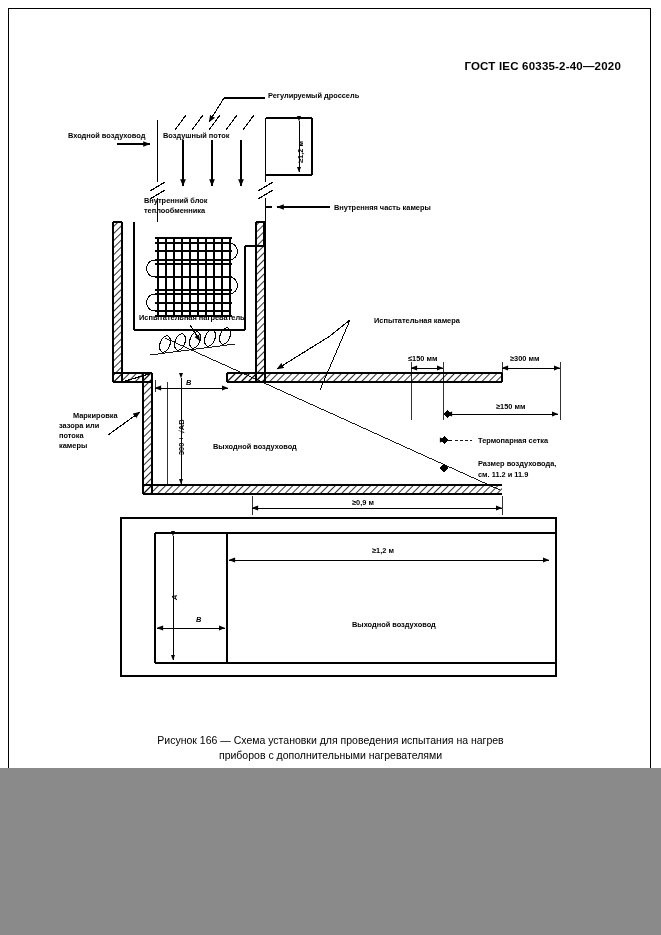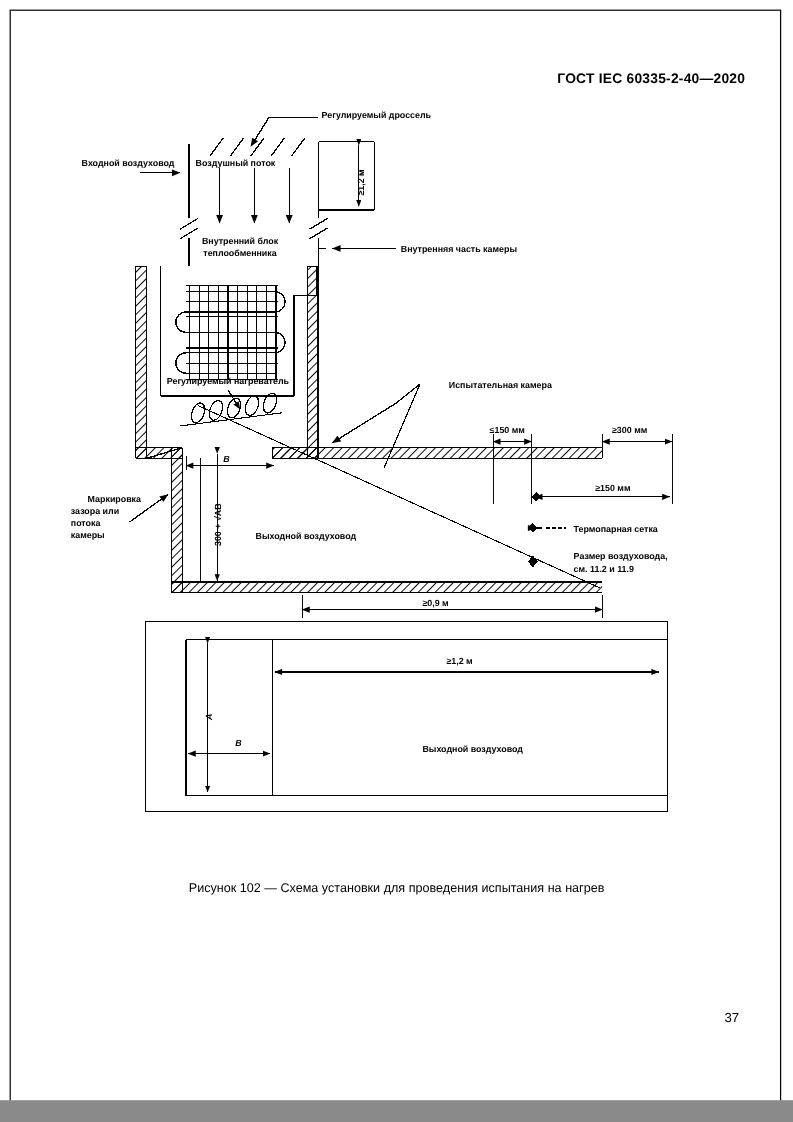--- a/index.html
+++ b/index.html
@@ -1,20 +1,20 @@
 <!DOCTYPE html>
 <html><head>
 <meta charset="utf-8">
 <title>GOST IEC 60335-2-40-2020 p37</title>
 <style>
   html,body{margin:0;padding:0;background:#8a8a8a;}
   body{font-family:"Liberation Sans", sans-serif;}
   .page{
     position:relative;
-    width:661px;height:917px;
+    width:661px;height:768px;
     background:#ffffff;
     margin:0 auto;
     overflow:hidden;
     box-sizing:border-box;
   }
   .page-border{
     position:absolute;left:8px;top:8px;
     width:643px;height:917px;
     border:1px solid #000;
     box-sizing:border-box;
@@ -54,21 +54,21 @@
 
   .lbl{
     position:absolute;
     font-size:7.4px;
     font-weight:bold;
     color:#000;
     line-height:9.5px;
     white-space:nowrap;
     letter-spacing:0px;
   }
-  .lbl.ctr{text-align:center;}
+  .lbl.ctr{}
   .rot{
     transform:rotate(-90deg);
     transform-origin:0 0;
   }
 </style>
 </head>
 <body>
 
 <div class="page">
 
@@ -266,21 +266,21 @@
 
   <div class="lbl" style="left:163px;top:131px;">Воздушный поток</div>
 
   <div class="lbl rot" style="left:296px;top:163px;">≥1,2 м</div>
 
   <div class="lbl ctr" style="left:144px;top:196px;width:112px;">Внутренний блок</div>
   <div class="lbl ctr" style="left:144px;top:206px;width:112px;">теплообменника</div>
 
   <div class="lbl" style="left:334px;top:203px;">Внутренняя часть камеры</div>
 
-  <div class="lbl" style="left:139px;top:313px;">Регулируемый нагреватель</div>
+  <div class="lbl" style="left:139px;top:313px;">Испытательная нагреватель</div>
 
   <div class="lbl" style="left:354px;top:316px;padding-left:20px;">Испытательная камера</div>
 
   <div class="lbl" style="left:59px;top:411px;padding-left:14px;">Маркировка</div>
   <div class="lbl" style="left:59px;top:421px;">зазора или</div>
   <div class="lbl" style="left:59px;top:431px;">потока</div>
   <div class="lbl" style="left:59px;top:441px;">камеры</div>
 
   <div class="lbl" style="left:186px;top:378px;font-style:italic;">В</div>
 
@@ -303,18 +303,19 @@
 
   <div class="lbl" style="left:372px;top:546px;">≥1,2 м</div>
 
   <div class="lbl rot" style="left:170px;top:600px;font-style:italic;">А</div>
 
   <div class="lbl" style="left:196px;top:615px;font-style:italic;">В</div>
 
   <div class="lbl" style="left:352px;top:620px;">Выходной воздуховод</div>
 
   <div class="fig-cap">
-    <span>Рисунок 102 — Схема установки для проведения испытания на нагрев</span><br>
+    <span>Рисунок 166 — Схема установки для проведения испытания на нагрев</span><br>
+    <span>приборов с дополнительными нагревателями</span>
   </div>
 
   <div class="pg-num">37</div>
 
 </div>
 
 </body></html>

